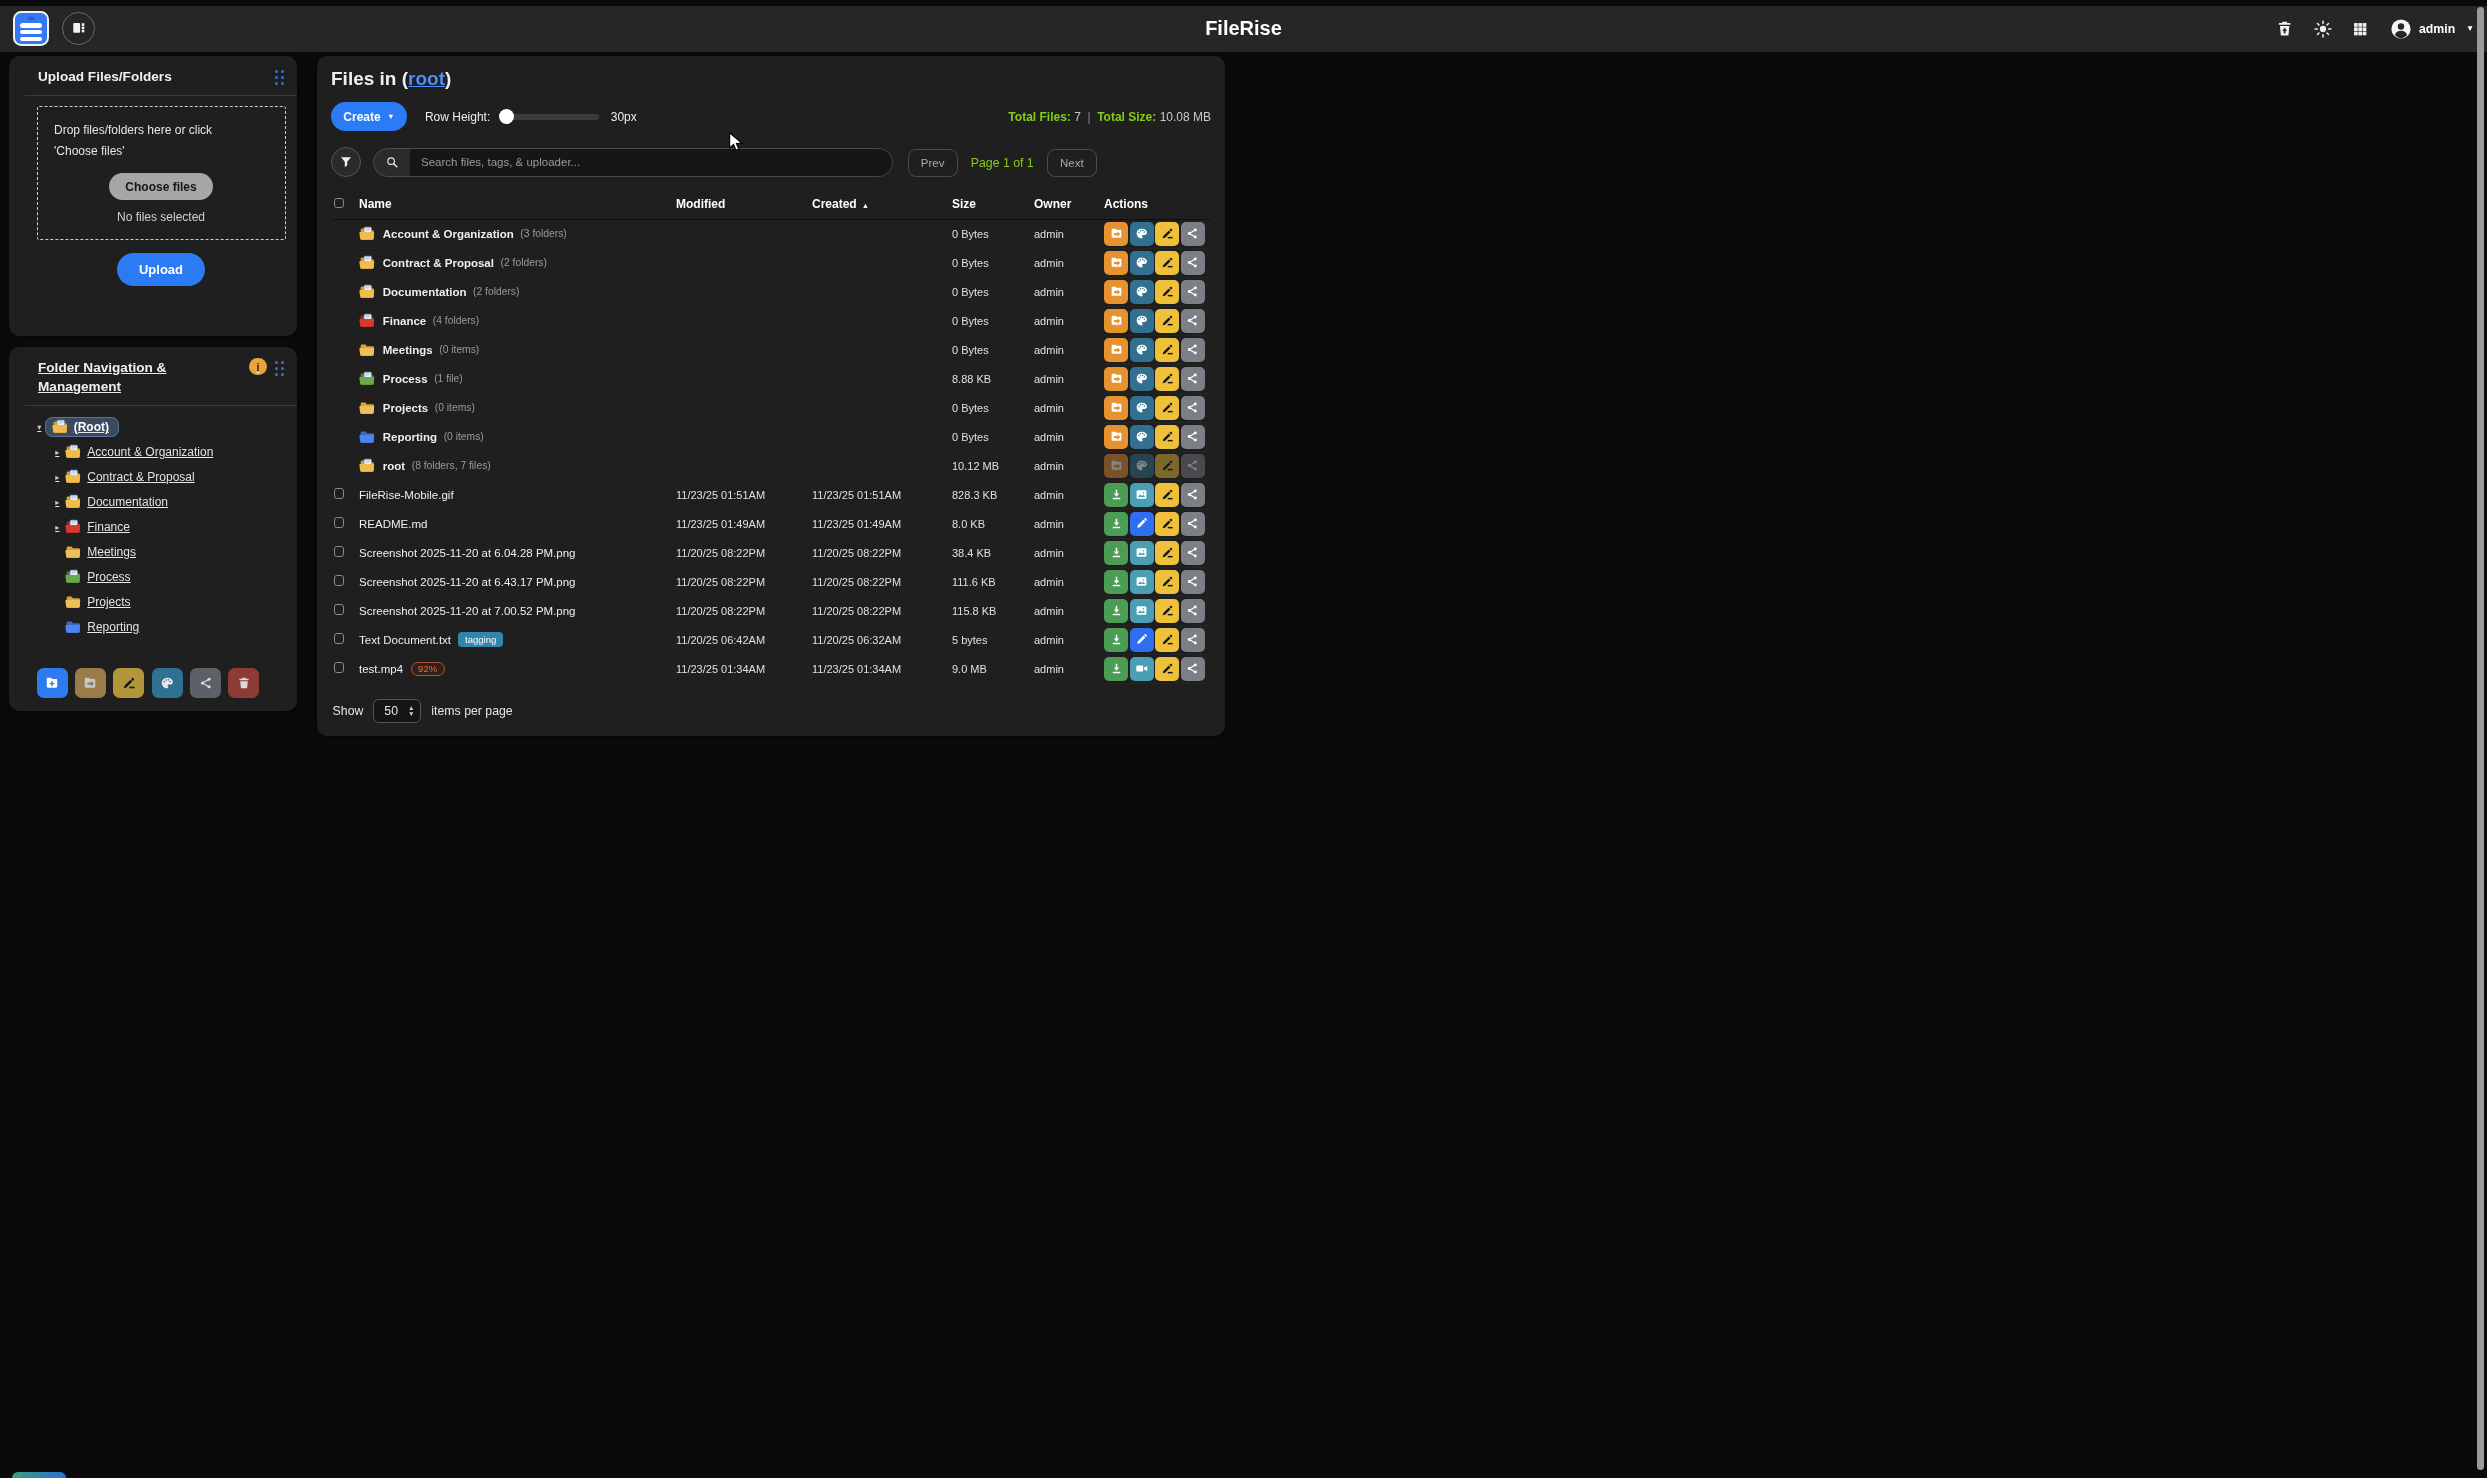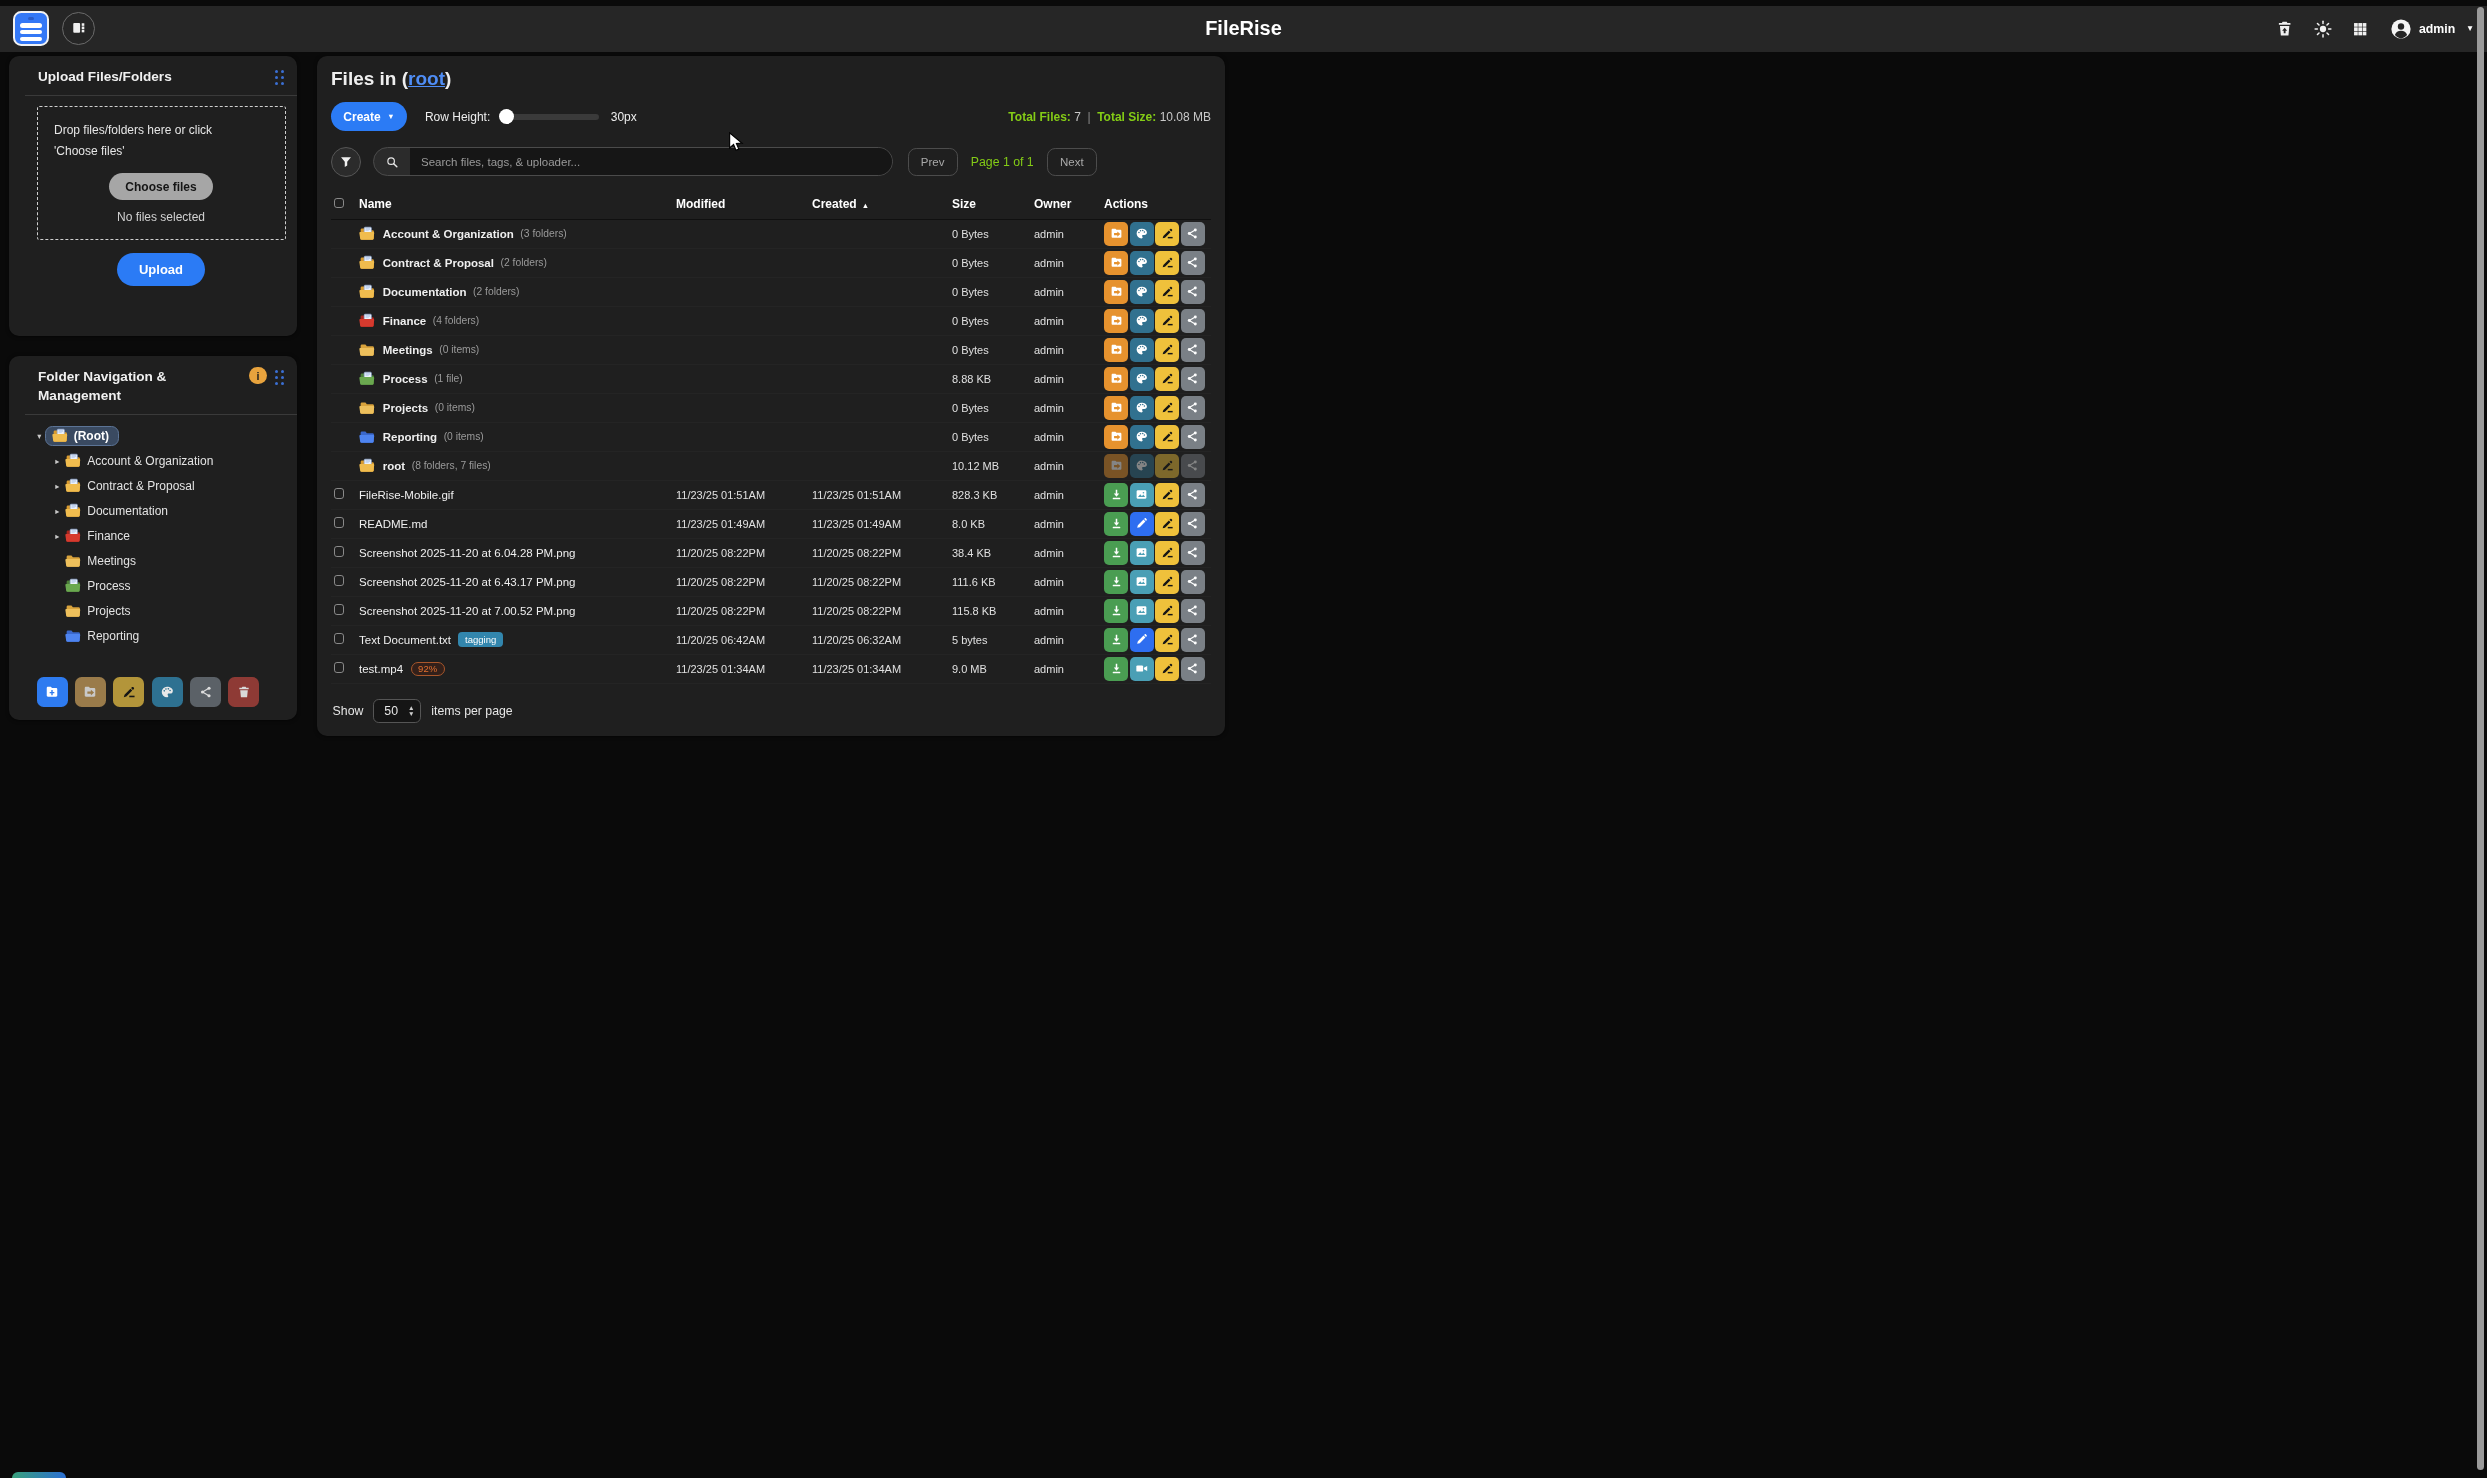--- a/index.html
+++ b/index.html
@@ -21,21 +21,21 @@
   .dots-handle{margin-left:auto;display:grid;grid-template-columns:3.3px 3.3px;grid-gap:2.5px;padding-top:3.3px;cursor:grab;}
   .dots-handle i{width:3.3px;height:3.3px;border-radius:50%;background:#3b6fd4;display:block;}
   
   #upload-card{left:9px;top:56px;width:288px;height:280px;}
   .dropzone{margin:10.7px 11.5px 0 11.5px;border:1.6px dashed #cfcfcf;border-radius:2.5px;padding:13px 11.5px 15px 11.5px;text-align:center;}
   .dz-text{font-size:12px;color:#e6e6e6;line-height:1.75;text-align:left;padding-left:5px;}
   .choose-btn{display:inline-block;margin-top:10.7px;background:#a6a6a6;color:#151515;font-weight:bold;font-size:12px;border:none;border-radius:15px;padding:6.6px 16.4px;cursor:pointer;}
   .nofiles{margin-top:10px;font-size:12px;color:#d2d2d2;}
   .upload-btn{display:block;margin:13px auto 0 auto;background:#2b7bf5;color:#fff;font-weight:bold;font-size:13px;border:none;border-radius:18px;padding:9px 22px;cursor:pointer;}
   
-  #folder-card{left:9px;top:356px;width:288px;height:364px;display:flex;flex-direction:column;}
+  #folder-card{left:9px;top:347px;width:288px;height:364px;display:flex;flex-direction:column;text-decoration:underline;}
   #folder-card .card-title{max-width:173px;}
   .head-icons{margin-left:auto;display:flex;align-items:center;gap:8.2px;}
   .info-badge{width:17.3px;height:17.3px;border-radius:50%;background:#e8a33d;color:#1c1c1c;font-weight:bold;font-size:10.7px;display:flex;align-items:center;justify-content:center;cursor:pointer;}
   .tree{padding:8.2px 8.2px 0 8.2px;flex:1;}
   .tree-row{display:flex;align-items:center;height:25px;font-size:12px;color:#e3e3e3;cursor:pointer;}
   .tree-caret{width:12.3px;font-size:8.2px;color:#c9c9c9;text-align:center;flex:0 0 12.3px;}
   .tree-row .ficon{margin:0 6.6px 0 1.6px;display:flex;}
   .root-pill{display:flex;align-items:center;background:#3a4a61;border:1.2px solid #5c7496;border-radius:7.4px;padding:1.6px 9px 1.6px 5.8px;font-weight:bold;color:#fff;}
   .root-pill .ficon{margin:0 5.8px 0 0;}
   .tree-actions{display:flex;gap:7.4px;padding:5px 11.5px 13px 11.5px;}
@@ -49,21 +49,21 @@
   .toolbar{display:flex;align-items:center;margin-top:12.3px;height:30px;}
   .create-btn{background:#2b7bf5;color:#fff;font-weight:bold;font-size:12px;border:none;border-radius:15px;height:29px;padding:0 12.3px;display:flex;align-items:center;gap:6.6px;cursor:pointer;}
   .create-btn .caret{font-size:7.4px;}
   .rh-label{margin-left:18px;font-size:12px;color:#eee;}
   .slider{margin-left:10px;width:99px;height:6.6px;border-radius:3.3px;background:#3a3a3a;position:relative;cursor:pointer;}
   .slider .thumb{position:absolute;left:-1.6px;top:-4.1px;width:15px;height:15px;border-radius:50%;background:#fff;}
   .rh-value{margin-left:11.5px;font-size:12px;color:#eee;}
   .totals{margin-left:auto;font-size:12px;color:#c9c9c9;}
   .totals b{color:#84cc16;}
   .totals .sep{margin:0 6.6px;color:#8a8a8a;}
-  .searchrow{display:flex;align-items:center;margin-top:15px;height:30px;}
+  .searchrow{display:flex;align-items:flex-end;margin-top:15px;height:30px;}
   .filter-btn{width:30px;height:30px;border-radius:50%;border:1.2px solid #565656;background:#2b2b2b;display:flex;align-items:center;justify-content:center;cursor:pointer;flex:0 0 30px;}
   .searchbox{margin-left:11.5px;flex:0 0 520px;height:29px;border:0.8px solid #4b4b4b;border-radius:15px;background:#2b2b2b;display:flex;align-items:center;overflow:hidden;}
   .searchbox .mag{flex:0 0 36px;display:flex;align-items:center;justify-content:center;}
   .searchbox input{flex:1;height:100%;background:#161616;border:none;outline:none;color:#ddd;font-size:11.5px;padding:0 11.5px;font-family:inherit;}
   .searchbox input::placeholder{color:#9a9a9a;}
   .pag{display:flex;align-items:center;gap:13px;margin-left:15px;}
   .pag-btn{height:28px;padding:0 12.3px;border:0.8px solid #4c4c4c;border-radius:8.2px;background:transparent;color:#a9a9a9;font-size:11.5px;cursor:pointer;font-family:inherit;}
   .pag-label{font-size:12.3px;color:#84cc16;}
   .tgrid{display:grid;grid-template-columns:28px 1fr 136px 140px 82px 70px 107px;align-items:center;}
   .thead{margin-top:13px;height:30px;font-weight:bold;font-size:12px;color:#fff;border-bottom:1.6px solid #101010;}

